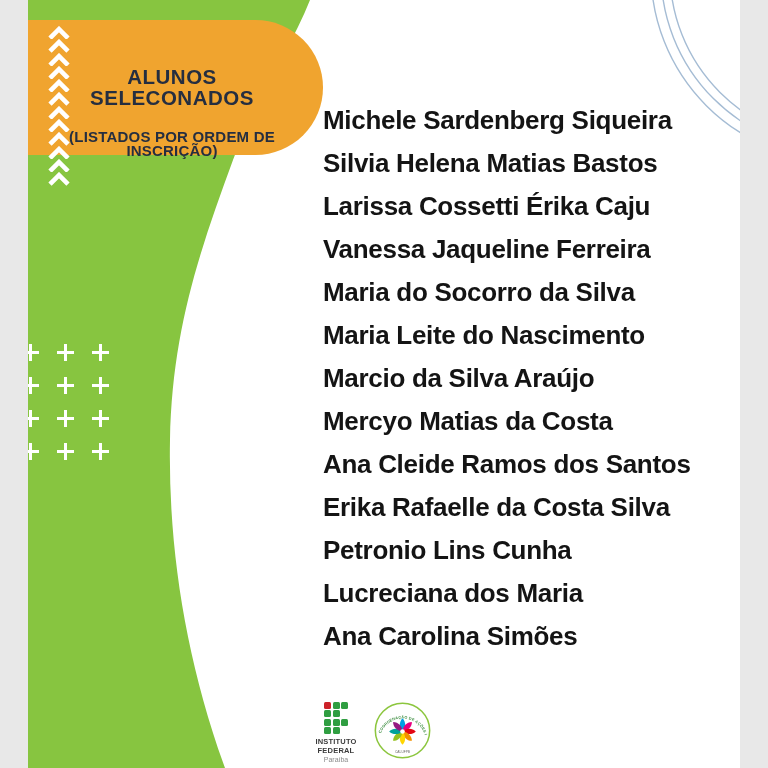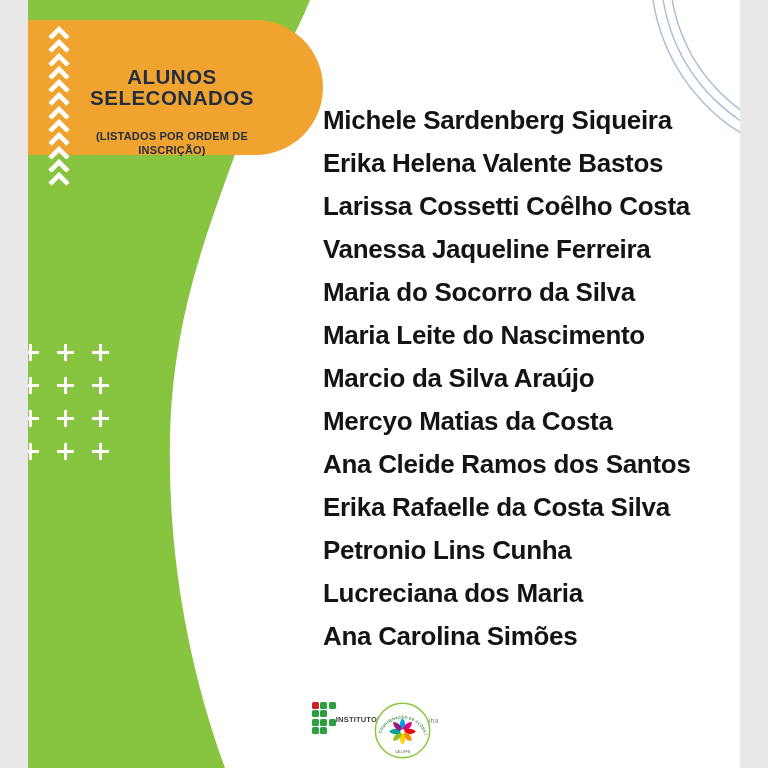--- a/index.html
+++ b/index.html
@@ -31,42 +31,42 @@
   .chev{width:22px;height:13.3px;display:block;}
   .chev path{fill:none;stroke:#ffffff;stroke-width:4.6;}
 
   .badge-title{
     position:absolute;left:32px;top:66px;width:224px;text-align:center;
     color:var(--navy);font-weight:700;font-size:20.5px;line-height:21px;
     letter-spacing:.5px;
   }
   .badge-subtitle{
     position:absolute;left:32px;top:130px;width:224px;text-align:center;
-    color:var(--navy);font-weight:700;font-size:11px;line-height:13.5px;
+    color:var(--navy);font-weight:700;font-size:15px;line-height:13.5px;
     letter-spacing:.2px;
   }
 
   .names{
     position:absolute;left:295px;top:63px;list-style:none;width:440px;margin-top:36px;
   }
   .names li{
     height:43px;line-height:43px;font-weight:700;font-size:26px;
     letter-spacing:-0.3px;color:var(--name_text);white-space:nowrap;
   }
 
   .plus-grid{
     position:absolute;left:-6px;top:344px;
     display:grid;grid-template-columns:repeat(3,35px);grid-auto-rows:33px;
   }
   .plus{position:relative;width:17px;height:17px;}
   .plus::before{content:"";position:absolute;left:0;right:0;top:7px;height:3px;background:#fff;}
   .plus::after{content:"";position:absolute;top:0;bottom:0;left:7px;width:3px;background:#fff;}
 
   .footer{position:absolute;left:284px;top:702px;display:flex;align-items:flex-start;}
-  .if-logo{width:48px;display:flex;flex-direction:row;align-items:center;}
+  .if-logo{width:48px;display:flex;flex-direction:column;align-items:center;}
   .if-grid{
     display:grid;grid-template-columns:repeat(3,7px);grid-auto-rows:7px;gap:1.4px;
     margin-bottom:4px;
   }
   .if-cell{border-radius:1.5px;}
   .c-green{background:var(--if_green);}
   .c-red{background:var(--if_red);}
   .c-empty{background:transparent;}
   .if-name{font-size:7.5px;font-weight:700;color:#3b3b3b;line-height:8.5px;letter-spacing:.2px;text-align:center;}
   .if-region{font-size:7px;color:#8a8a8a;line-height:9px;text-align:center;}
@@ -132,22 +132,22 @@
     <div>ALUNOS</div>
     <div>SELECONADOS</div>
   </div>
   <div class="badge-subtitle">
     <div>(LISTADOS POR ORDEM DE</div>
     <div>INSCRIÇÃO)</div>
   </div>
 
   <ol class="names">
     <li>Michele Sardenberg Siqueira</li>
-    <li>Erika Helena Valente Bastos</li>
-    <li>Larissa Cossetti Coêlho Costa</li>
+    <li>Silvia Helena Matias Bastos</li>
+    <li>Larissa Cossetti Érika Caju</li>
     <li>Vanessa Jaqueline Ferreira</li>
     <li>Maria do Socorro da Silva</li>
     <li>Maria Leite do Nascimento</li>
     <li>Marcio da Silva Araújo</li>
     <li>Mercyo Matias da Costa</li>
     <li>Ana Cleide Ramos dos Santos</li>
     <li>Erika Rafaelle da Costa Silva</li>
     <li>Petronio Lins Cunha</li>
     <li>Lucreciana dos Maria</li>
     <li>Ana Carolina Simões</li>

